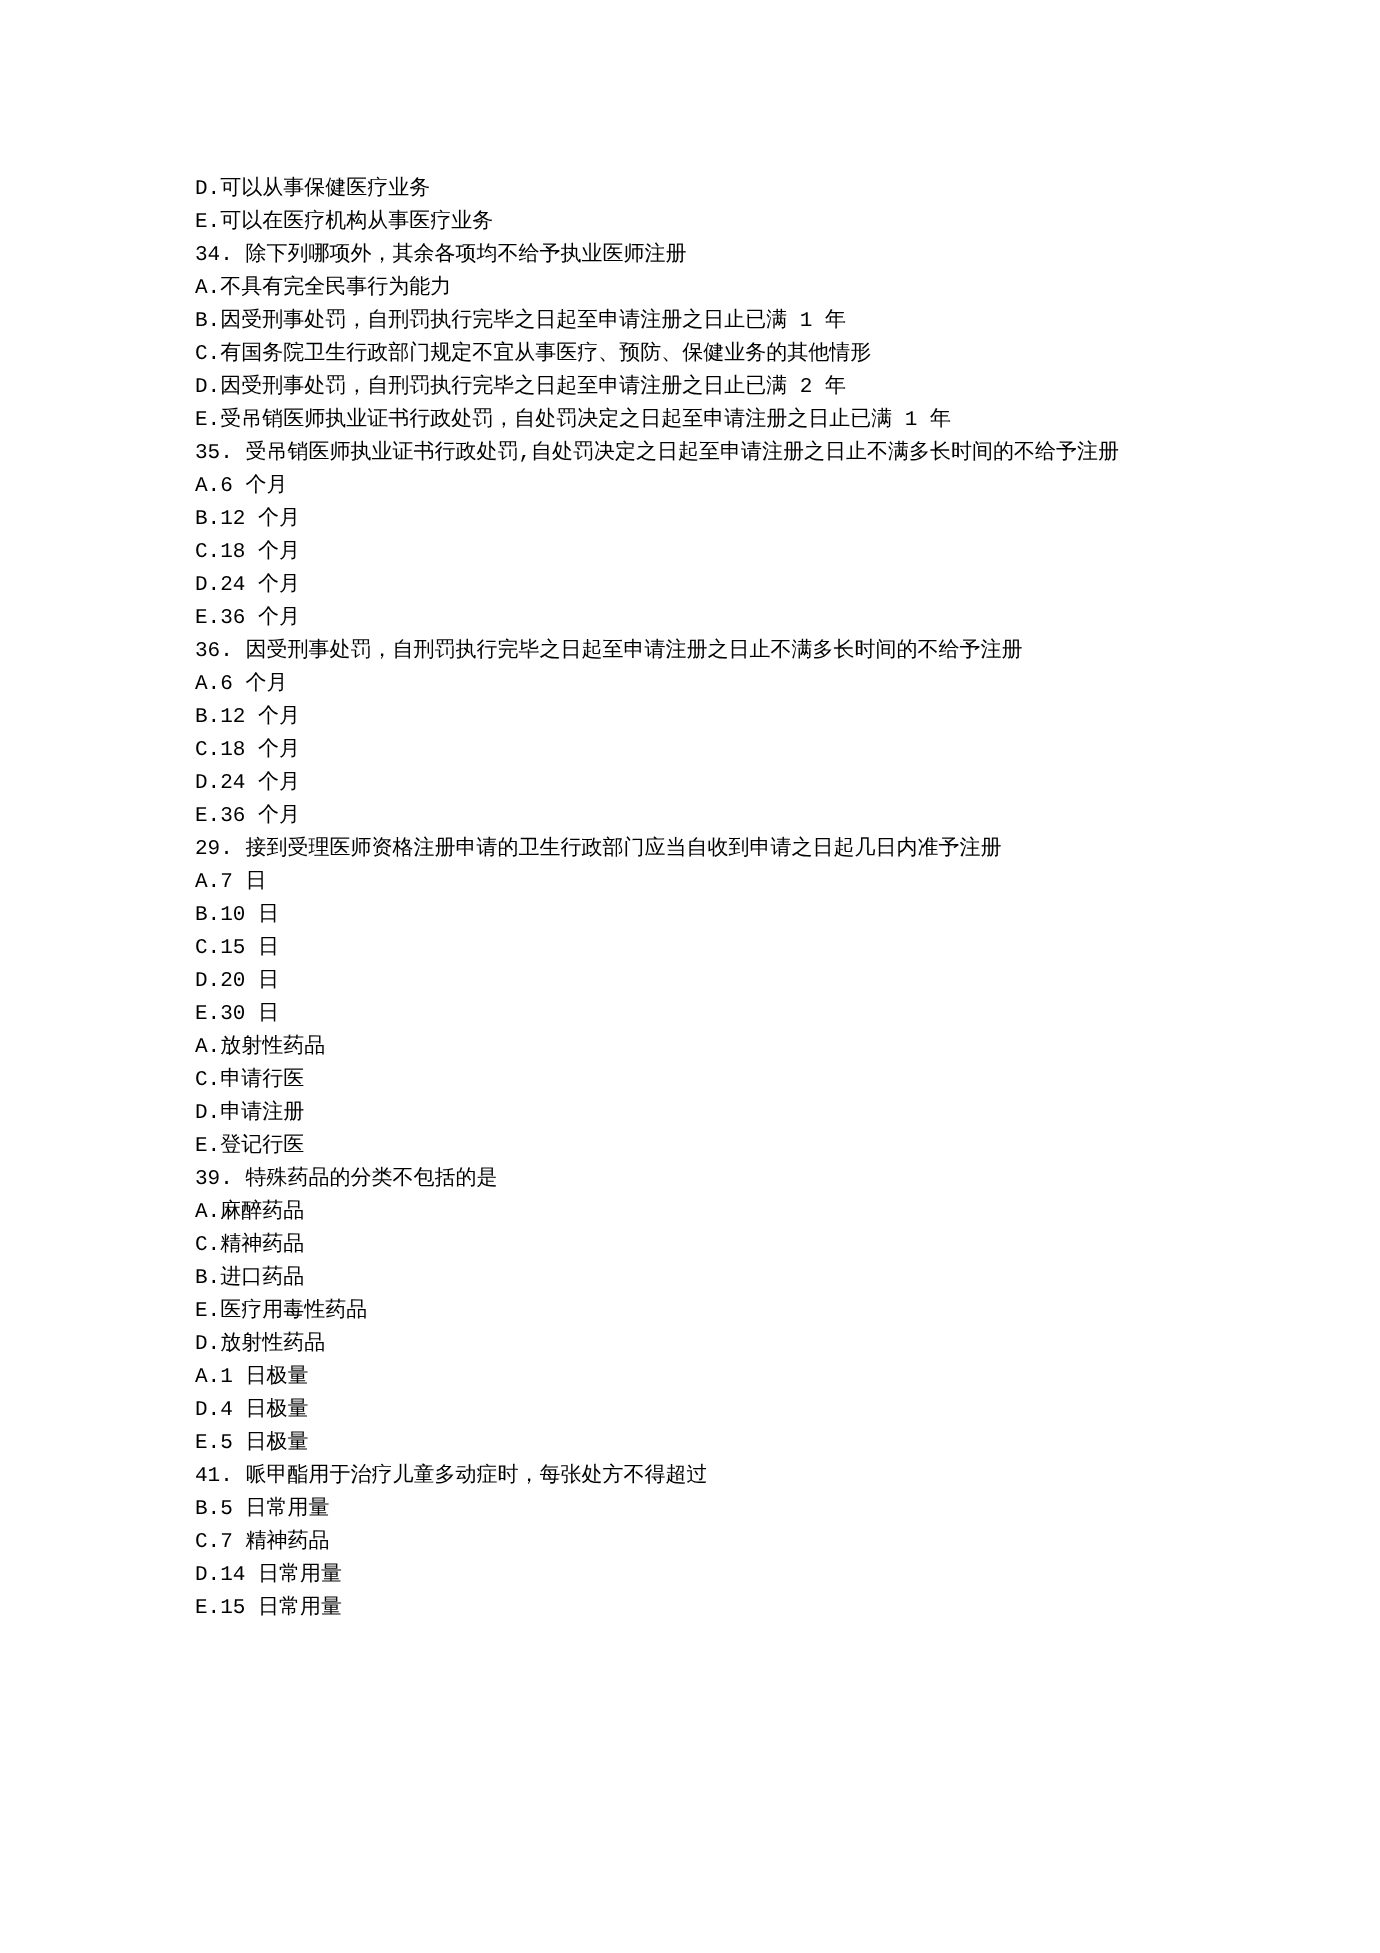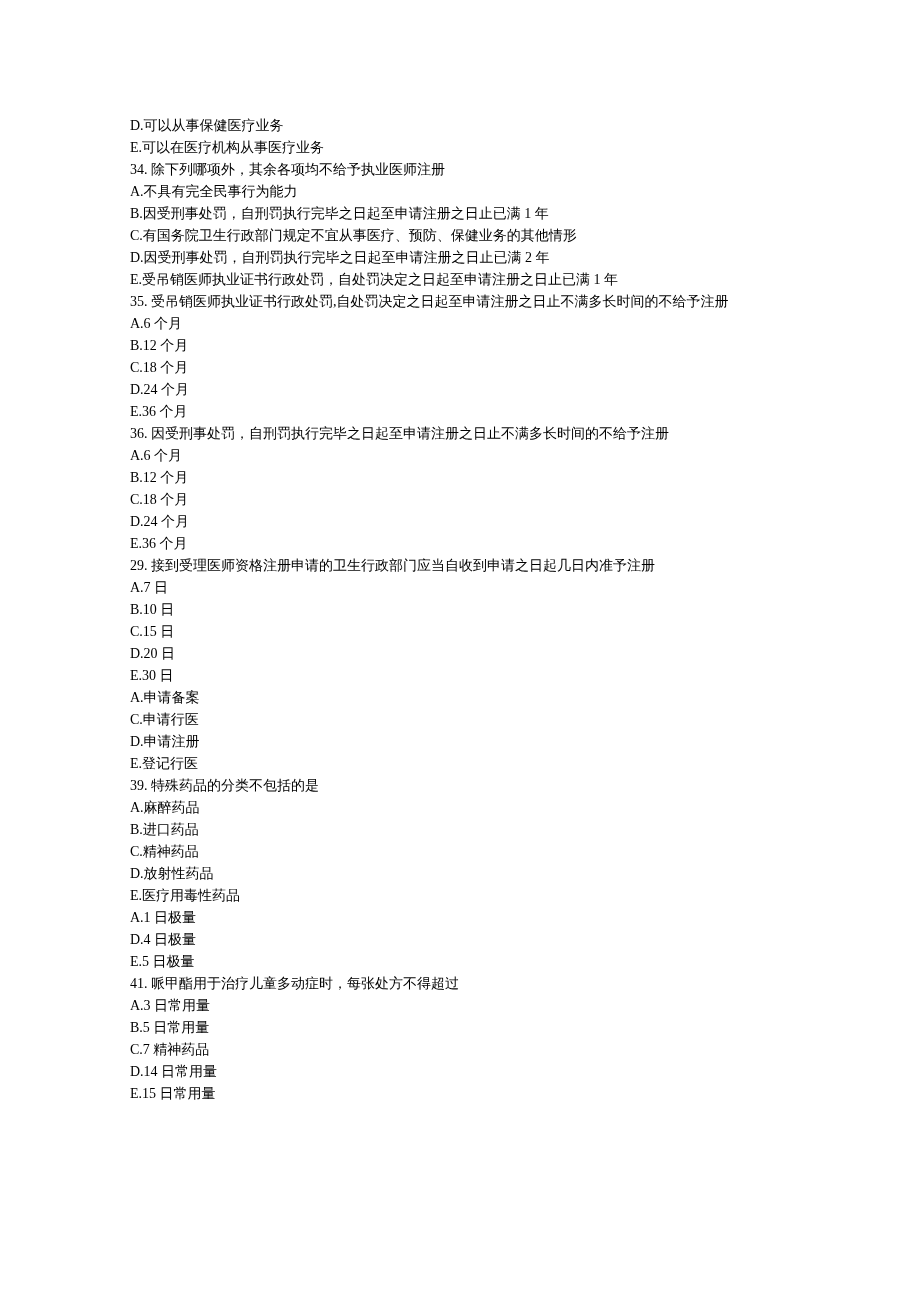--- a/index.html
+++ b/index.html
@@ -13,20 +13,21 @@
     background: #ffffff;
     box-sizing: border-box;
     padding: 115px 130px 100px 130px;
     font-family: "SimSun", "宋体", serif;
     font-size: 14px;
     line-height: 22px;
     color: #000000;
   }
   .line {
     white-space: pre-wrap;
+    font-family: Liberation Mono, monospace;
   }
 </style>
 </head>
 <body>
 
 <div class="page" id="page-root">
     <div class="line">D.可以从事保健医疗业务</div>
     <div class="line">E.可以在医疗机构从事医疗业务</div>
     <div class="line">34. 除下列哪项外，其余各项均不给予执业医师注册</div>
     <div class="line">A.不具有完全民事行为能力</div>
@@ -45,32 +46,31 @@
     <div class="line">B.12 个月</div>
     <div class="line">C.18 个月</div>
     <div class="line">D.24 个月</div>
     <div class="line">E.36 个月</div>
     <div class="line">29. 接到受理医师资格注册申请的卫生行政部门应当自收到申请之日起几日内准予注册</div>
     <div class="line">A.7 日</div>
     <div class="line">B.10 日</div>
     <div class="line">C.15 日</div>
     <div class="line">D.20 日</div>
     <div class="line">E.30 日</div>
-    <div class="line">A.申请备案</div>
+    <div class="line">A.放射性药品</div>
     <div class="line">C.申请行医</div>
     <div class="line">D.申请注册</div>
     <div class="line">E.登记行医</div>
     <div class="line">39. 特殊药品的分类不包括的是</div>
     <div class="line">A.麻醉药品</div>
+    <div class="line">C.精神药品</div>
     <div class="line">B.进口药品</div>
-    <div class="line">C.精神药品</div>
+    <div class="line">E.医疗用毒性药品</div>
     <div class="line">D.放射性药品</div>
-    <div class="line">E.医疗用毒性药品</div>
     <div class="line">A.1 日极量</div>
     <div class="line">D.4 日极量</div>
     <div class="line">E.5 日极量</div>
     <div class="line">41. 哌甲酯用于治疗儿童多动症时，每张处方不得超过</div>
-    <div class="line">A.3 日常用量</div>
     <div class="line">B.5 日常用量</div>
     <div class="line">C.7 精神药品</div>
     <div class="line">D.14 日常用量</div>
     <div class="line">E.15 日常用量</div>
   </div>
 
 </body></html>

